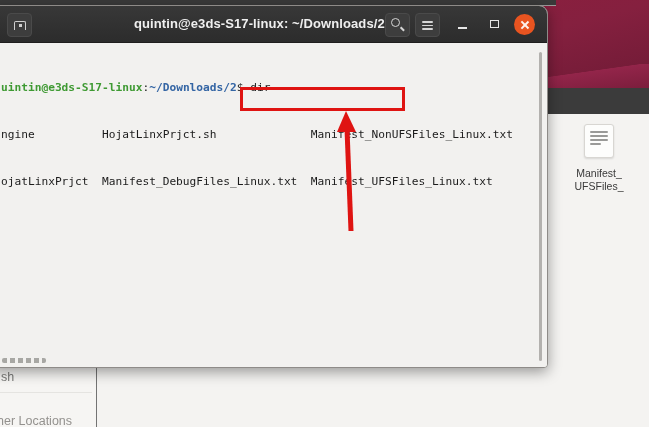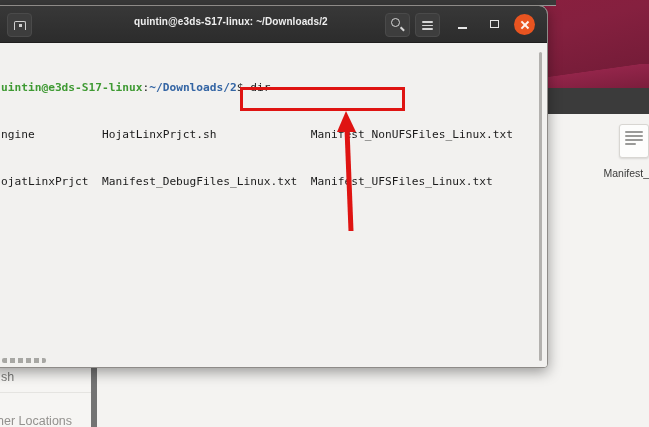--- a/index.html
+++ b/index.html
@@ -10,50 +10,50 @@
   .wallpaper { position:absolute; left:400px; top:0; width:249px; height:90px;
     background:linear-gradient(165deg,#8d1e3e 0%,#85203f 45%,#6e1a35 100%); z-index:0; }
   .wallpaper .ridge { position:absolute; left:0; bottom:0; width:100%; height:26px;
     background:linear-gradient(172deg,transparent 55%,#93254a 56%,#7a1d3b 100%); }
   .top-strip { position:absolute; left:0; top:0; width:556px; height:6px;
     background:#3a3a3a; border-bottom:1px solid #9c9c9c; z-index:0; }
   .dark-band { position:absolute; left:536px; top:88px; width:113px; height:26px;
     background:#3b3b3b; z-index:0; }
 
   
-  .desktop-icon { position:absolute; left:549px; top:124px; width:100px; text-align:right; z-index:1; }
+  .desktop-icon { position:absolute; left:549px; top:124px; width:100px; text-align:center; z-index:1; }
   .doc-icon { display:inline-block; width:30px; height:34px; background:#fdfdfc;
     border:1px solid #d8d6d2; border-radius:3px; box-shadow:0 1px 2px rgba(0,0,0,.12);
     padding:6px 5px 0 5px; }
   .doc-icon i { display:block; height:2px; background:#9a9a98; margin-bottom:2px; border-radius:1px; }
   .doc-icon i.short { width:60%; }
   .doc-label { margin-top:5px; font-size:10.5px; line-height:13px; color:#3a3a3a; }
 
   
   .bg-sidebar { position:absolute; left:0; top:367px; width:97px; height:60px;
-    background:#f6f5f3; border-right:6px solid #737373; overflow:hidden; z-index:1; }
+    background:#f6f5f3; border-right:1px solid #737373; overflow:hidden; z-index:1; }
   .bg-sidebar .item1 { position:absolute; left:1px; top:3px; font-size:12.5px; color:#7a7a78; }
   .bg-sidebar .rule { position:absolute; left:0; top:25px; width:92px; height:1px; background:#e5e4e1; }
   .bg-sidebar .item2 { position:absolute; left:-3px; top:47px; font-size:12.5px; color:#93918e; white-space:nowrap; }
   .smudge { position:absolute; left:2px; top:358px; width:44px; height:5px; z-index:3; opacity:.55;
     background:repeating-linear-gradient(90deg,#6b6b66 0 5px,transparent 5px 8px); border-radius:2px; }
 
   
   .term-window { position:absolute; left:-10px; top:5px; width:558px; height:363px;
     background:#f2f1ef; border:1px solid #8e8b88; border-radius:9px 9px 4px 4px;
     box-shadow:0 4px 14px rgba(0,0,0,.38); z-index:2; }
   .titlebar { position:relative; height:37px; border-radius:8px 8px 0 0;
     background:linear-gradient(#383838,#2c2c2c); border-bottom:1px solid #1f1e1e; }
   .tb-btn { position:absolute; top:7px; width:25px; height:24px; background:#3d3d3d;
     border:1px solid #4a4a4a; border-radius:4px; }
   .newtab-btn { left:16px; }
   .tab-glyph { position:absolute; left:6px; top:7px; width:12px; height:9px;
     border:1.5px solid #cfcfcf; border-radius:2px 2px 0 0; border-bottom:none; }
   .tab-glyph:after { content:""; position:absolute; left:3.5px; top:2px; width:3px; height:3px; background:#cfcfcf; }
-  .title-text { position:absolute; left:143px; top:10px; font-size:10px; font-weight:bold;
+  .title-text { position:absolute; left:143px; top:10px; font-size:13px; font-weight:bold;
     color:#efefef; letter-spacing:.1px; white-space:nowrap; }
   .search-btn { left:394px; }
   .search-glyph { position:absolute; left:5px; top:4px; width:9px; height:9px;
     border:1.6px solid #d5d5d5; border-radius:50%; }
   .search-glyph:after { content:""; position:absolute; left:8px; top:9px; width:5px; height:1.6px;
     background:#d5d5d5; transform:rotate(45deg); }
   .menu-btn { left:424px; }
   .menu-glyph { position:absolute; left:6px; top:7px; width:11px; height:9px; }
   .menu-glyph i { display:block; height:1.6px; background:#d5d5d5; margin-bottom:2px; border-radius:1px; }
   .winctl { position:absolute; top:8px; width:20px; height:20px; }
@@ -90,20 +90,21 @@
 </div>
 <div class="top-strip"></div>
 <div class="dark-band"></div>
 
 <div class="desktop-icon">
   <span class="doc-icon">
     <i></i><i></i><i></i><i class="short"></i>
   </span>
   <div class="doc-label">
     <div>Manifest_</div>
+    <div>UFSFiles_</div>
   </div>
 </div>
 
 <div class="bg-sidebar">
   <div class="item1">sh</div>
   <div class="rule"></div>
   <div class="item2">her Locations</div>
 </div>
 <div class="smudge"></div>
 

